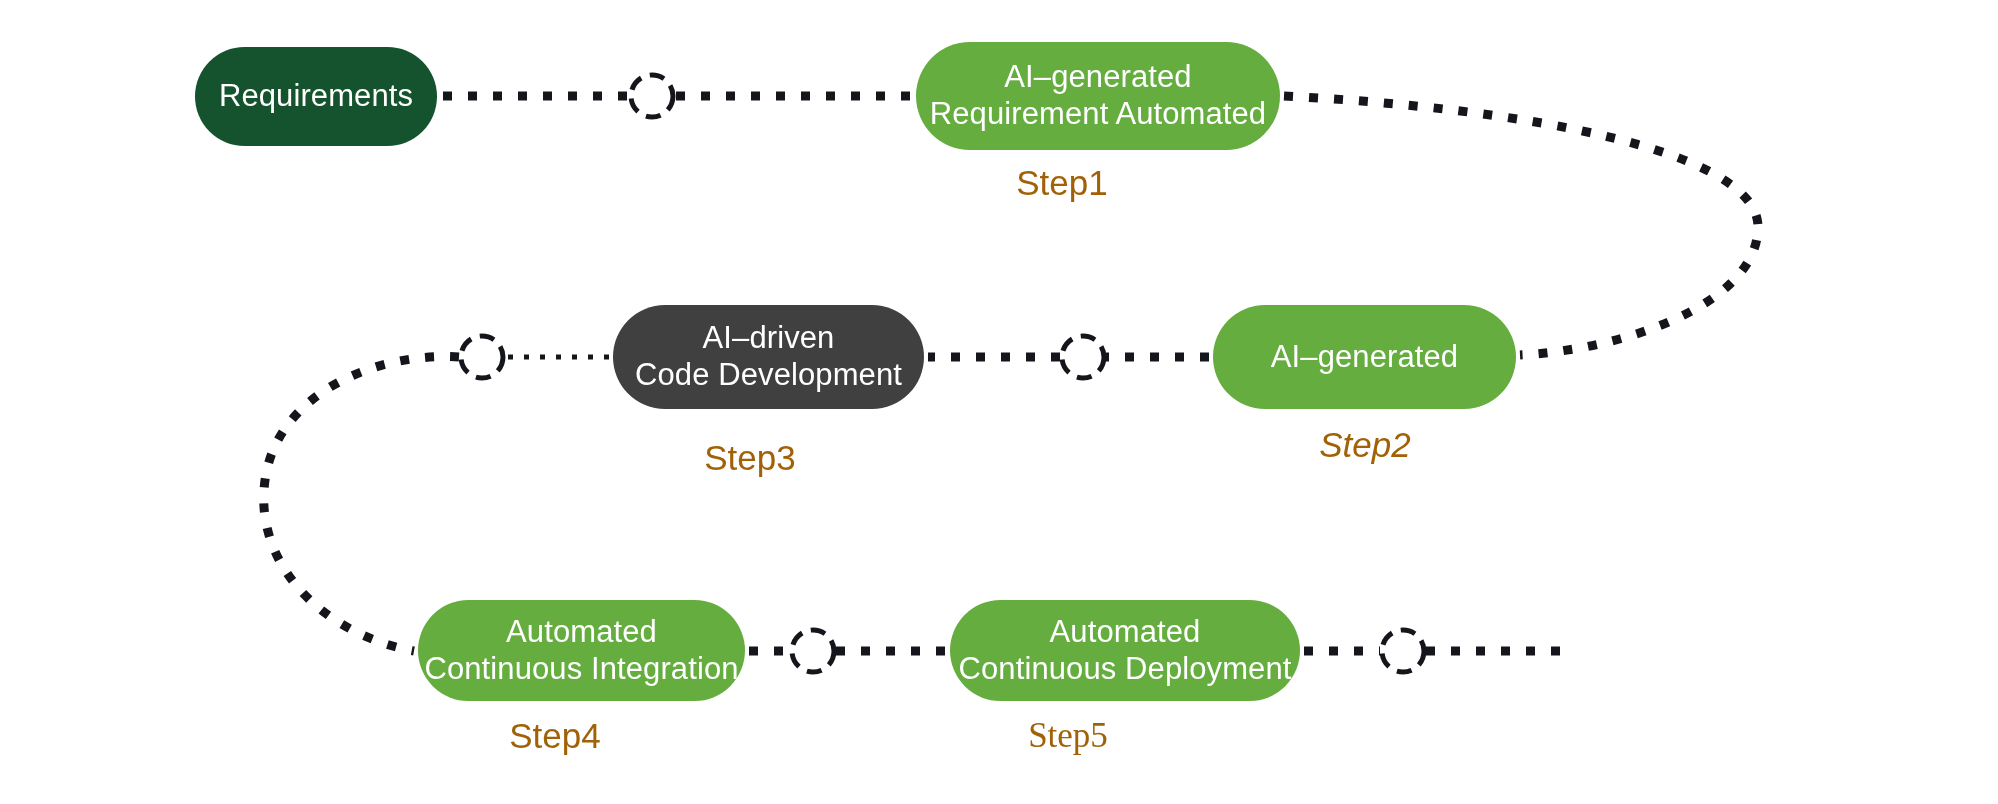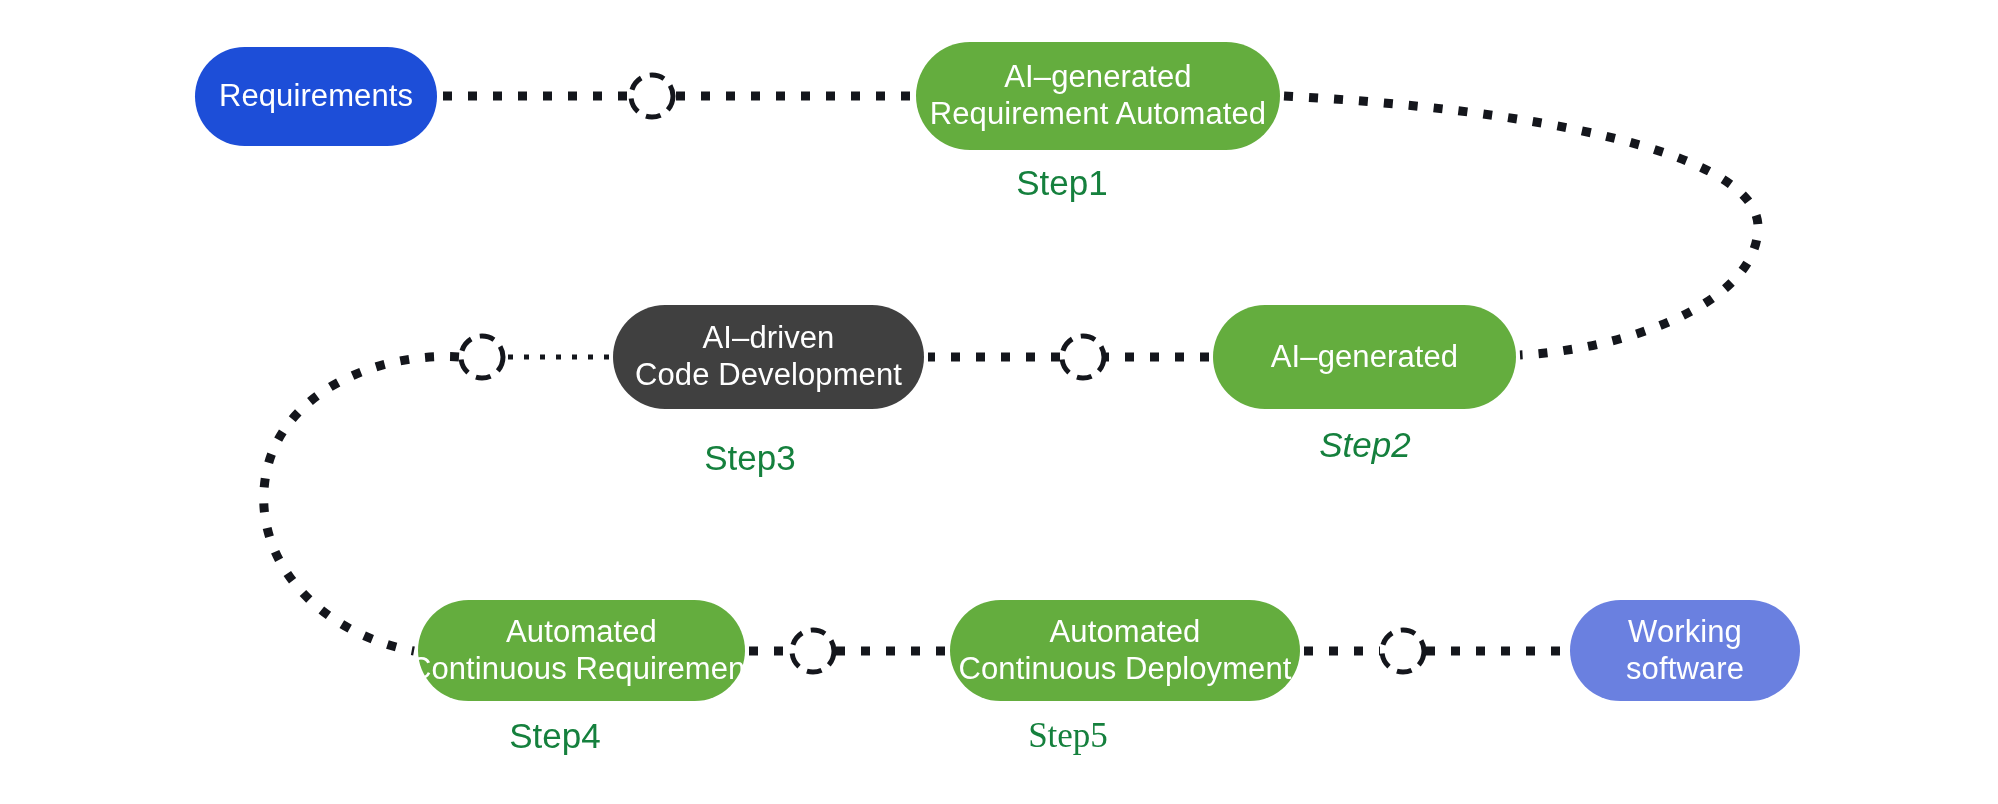--- a/index.html
+++ b/index.html
@@ -39,21 +39,21 @@
     color: #ffffff;
     font-size: 31px;
     line-height: 1.18;
     letter-spacing: 0.1px;
     padding: 4px 14px;
     white-space: nowrap;
   }
   .node .ln { display: block; }
   .step-label {
     position: absolute;
-    color: #15803d;
+    color: #a16207;
     font-size: 35px;
     line-height: 1;
     white-space: nowrap;
     transform: translateX(-50%);
   }
 </style>
 </head>
 <body>
 
 <div id="canvas">
@@ -77,21 +77,21 @@
     <line x1="1304" y1="651" x2="1380" y2="651" stroke="#14161c" stroke-width="9" stroke-linecap="butt" stroke-dasharray="9 16"></line>
     <line x1="1426" y1="651" x2="1566" y2="651" stroke="#14161c" stroke-width="9" stroke-linecap="butt" stroke-dasharray="9 16"></line>
 
     <circle cx="652" cy="96" r="21" fill="none" stroke="#14161c" stroke-width="5" stroke-dasharray="15 9"></circle>
     <circle cx="482" cy="357" r="21" fill="none" stroke="#14161c" stroke-width="5" stroke-dasharray="15 9"></circle>
     <circle cx="1083" cy="357" r="21" fill="none" stroke="#14161c" stroke-width="5" stroke-dasharray="15 9"></circle>
     <circle cx="813" cy="651" r="21" fill="none" stroke="#14161c" stroke-width="5" stroke-dasharray="15 9"></circle>
     <circle cx="1403" cy="651" r="21" fill="none" stroke="#14161c" stroke-width="5" stroke-dasharray="15 9"></circle>
   </svg>
 
-  <div class="node" id="n-requirements" style="left: 195px; top: 47px; width: 242px; height: 99px; background: #1d4ed8; text-align: right;">
+  <div class="node" id="n-requirements" style="left: 195px; top: 47px; width: 242px; height: 99px; background: #14532d; text-align: right;">
     <span class="ln">Requirements</span>
   </div>
 
   <div class="node" id="n-reqdocs" style="left: 916px; top: 42px; width: 364px; height: 108px; background: rgb(100, 173, 62);">
     <span class="ln">AI–generated</span>
     <span class="ln">Requirement Automated</span>
   </div>
   <div class="step-label" id="s-step1" style="left: 1062px; top: 165px;">Step1</div>
 
   <div class="node" id="n-codedev" style="left: 613px; top: 305px; width: 311px; height: 104px; background: #404040;">
@@ -100,28 +100,24 @@
   </div>
   <div class="step-label" id="s-step3" style="left: 750px; top: 440px;">Step3</div>
 
   <div class="node" id="n-ifacedocs" style="left: 1213px; top: 305px; width: 303px; height: 104px; background: rgb(100, 173, 62);">
     <span class="ln">AI–generated</span>
   </div>
   <div class="step-label" id="s-step2" style="left: 1365px; top: 427px; font-style: italic;">Step2</div>
 
   <div class="node" id="n-ci" style="left: 418px; top: 600px; width: 327px; height: 101px; background: rgb(100, 173, 62);">
     <span class="ln">Automated</span>
-    <span class="ln">Continuous Requirement</span>
+    <span class="ln">Continuous Integration</span>
   </div>
   <div class="step-label" id="s-step4" style="left: 555px; top: 718px;">Step4</div>
 
   <div class="node" id="n-cd" style="left: 950px; top: 600px; width: 350px; height: 101px; background: rgb(100, 173, 62);">
     <span class="ln">Automated</span>
     <span class="ln">Continuous Deployment</span>
   </div>
   <div class="step-label" id="s-step5" style="left: 1068px; top: 718px; font-family: Liberation Serif, serif;">Step5</div>
 
-  <div class="node" id="n-working" style="left: 1570px; top: 600px; width: 230px; height: 101px; background: rgb(106, 128, 224);">
-    <span class="ln">Working</span>
-    <span class="ln">software</span>
-  </div>
 
 </div>
 
 </body></html>

